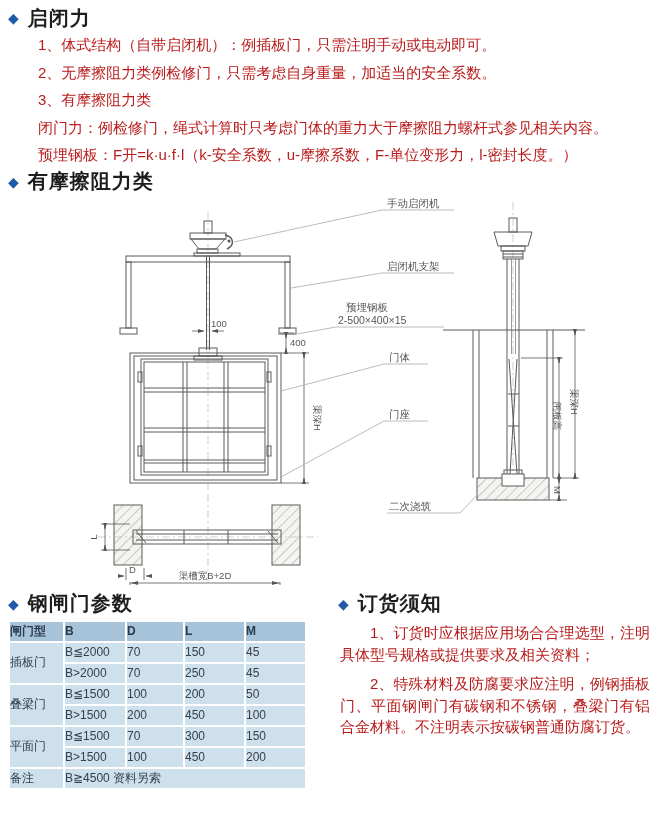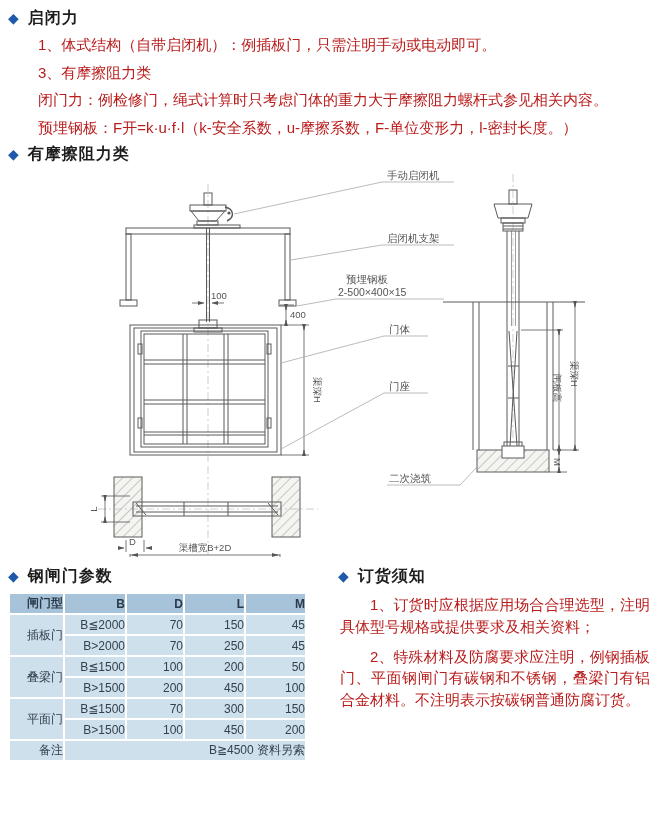--- a/index.html
+++ b/index.html
@@ -4,47 +4,48 @@
 <style>
   html,body{margin:0;padding:0;}
   body{
     width:660px;height:832px;overflow:hidden;background:#ffffff;
     font-family:"Liberation Sans","DejaVu Sans",sans-serif;
     color:#3c3c3c;
   }
   .page{box-sizing:border-box;width:660px;height:832px;padding:6px 8px 0 8px;}
   .heading{display:flex;align-items:center;gap:9px;height:20px;margin:2px 0 2px 0;}
   .heading .diamond{color:#1e5aa9;font-size:14px;line-height:1;}
-  .heading .htext{font-size:16px;font-weight:bold;color:#1d1d1d;letter-spacing:1px;}
+  .heading .htext{font-size:20px;font-weight:bold;color:#1d1d1d;letter-spacing:1px;}
   .para{font-size:15px;line-height:1.44;text-indent:2em;margin:6px 0;color:#b91c1c;text-align:justify;}
   .diagram-wrap{margin-top:0;}
   svg text{font-family:"Liberation Sans","DejaVu Sans",sans-serif;}
   .lbl{font-size:10.5px;fill:#555;}
   .dim{font-size:9.5px;fill:#555;}
   .bottom{display:flex;margin-top:2px;}
   .left-col{width:308px;flex:0 0 auto;}
   .right-col{flex:1 1 auto;margin-left:22px;}
   table.params{border-collapse:collapse;table-layout:fixed;width:297px;margin-top:6px;}
   table.params th,table.params td{
     border:2px solid #ffffff;background:#cfe0ed;font-size:12px;color:#33414e;
-    text-align:right;vertical-align:middle;height:19px;padding:0;font-weight:normal;
+    text-align:left;vertical-align:middle;height:19px;padding:0;font-weight:normal;
   }
   table.params thead th{background:#a6c3da;font-weight:bold;color:#2b3a4a;}
   .right-col .para{margin:8px 2px;}
 </style>
 </head>
 <body>
 
 <div class="page">
 
   <div class="heading">
     <span class="diamond">◆</span>
     <span class="htext">启闭力</span>
   </div>
   <div class="para">1、体式结构（自带启闭机）：例插板门，只需注明手动或电动即可。</div>
+  <div class="para">2、无摩擦阻力类例检修门，只需考虑自身重量，加适当的安全系数。</div>
   <div class="para">3、有摩擦阻力类</div>
   <div class="para">闭门力：例检修门，绳式计算时只考虑门体的重力大于摩擦阻力螺杆式参见相关内容。</div>
   <div class="para">预埋钢板：F开=k·u·f·l（k-安全系数，u-摩擦系数，F-单位变形力，l-密封长度。）</div>
 
   <div class="heading">
     <span class="diamond">◆</span>
     <span class="htext">有摩擦阻力类</span>
   </div>
 
   <div class="diagram-wrap">

